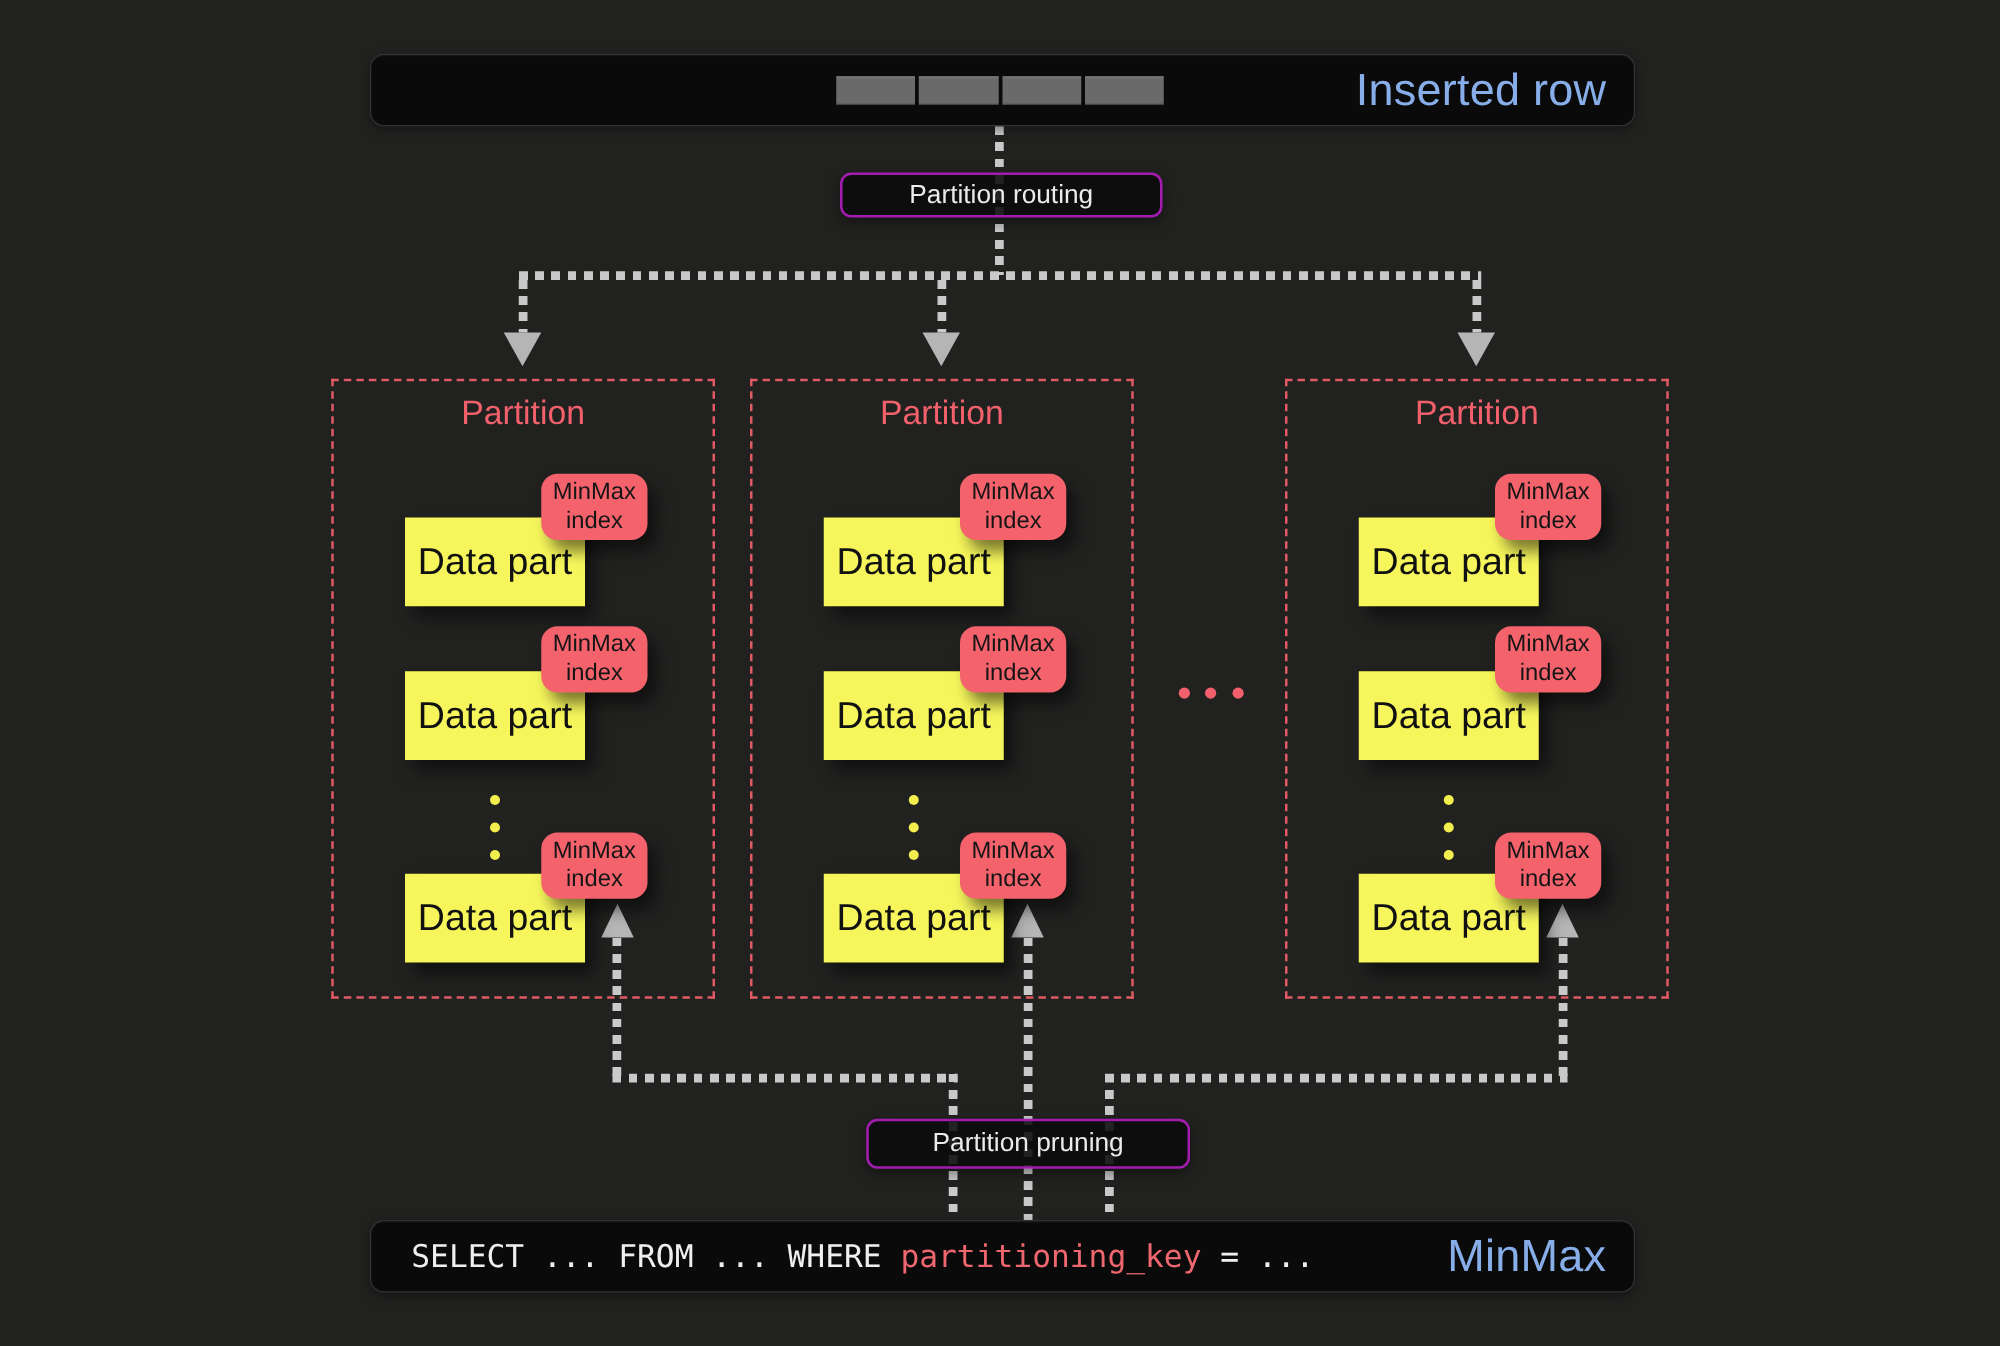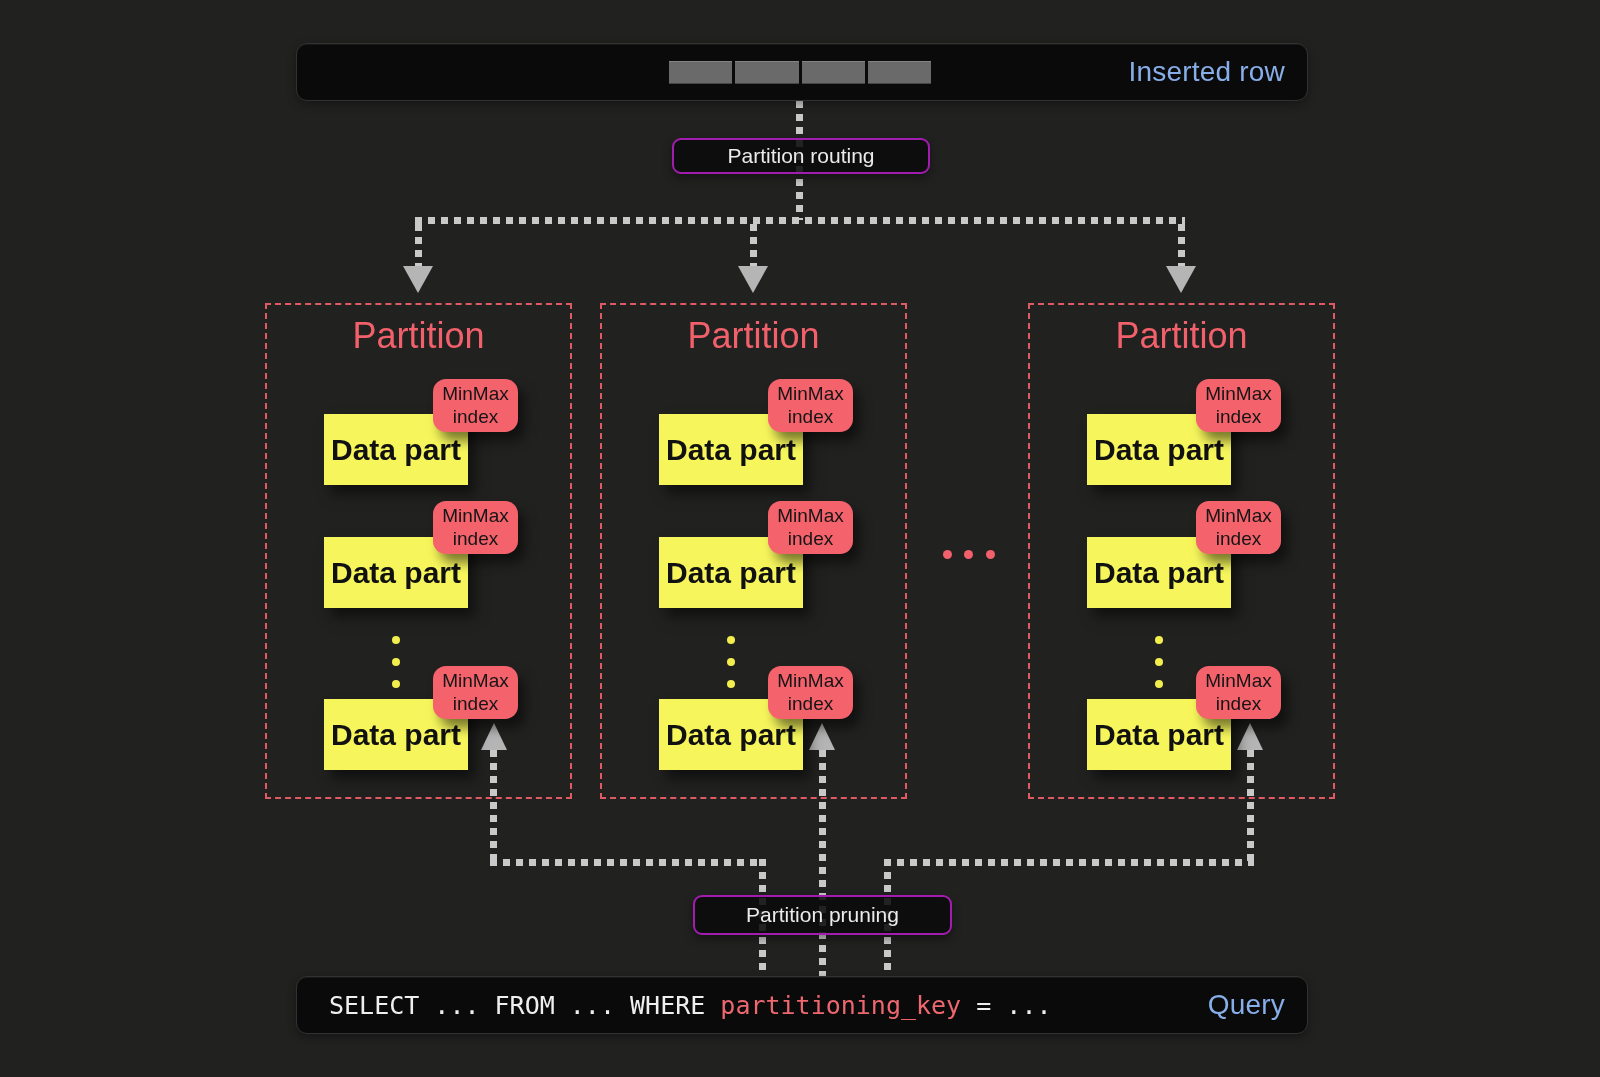--- a/index.html
+++ b/index.html
@@ -12,21 +12,21 @@
   .bar{
     position:absolute;left:296px;width:1012px;height:58px;
     background:#0a0a0a;border:1px solid #323232;border-radius:11px;
     box-shadow:inset 0 1px 0 rgba(255,255,255,0.06), 0 3px 8px rgba(0,0,0,0.35);
     box-sizing:border-box;
   }
   #top-bar{top:43px;}
   #query-bar{top:976px;}
   .bar-label{
     position:absolute;right:22px;top:50%;transform:translateY(-50%);
-    color:#87aee8;font-size:28px;letter-spacing:.2px;
+    color:#87aee8;font-size:36px;letter-spacing:.2px;
   }
   #row-segments{
     position:absolute;left:372px;top:17px;width:262px;height:23px;
     display:flex;gap:3px;
   }
   .seg{
     flex:1;background:#6a6a6a;
     box-shadow:inset 0 1px 0 rgba(255,255,255,0.18), inset 0 -1px 0 rgba(0,0,0,0.35);
   }
   #query-code{
@@ -55,35 +55,35 @@
     border-top:27px solid #b5b5b5;}
   .arrow-up{position:absolute;width:0;height:0;
     border-left:13px solid transparent;border-right:13px solid transparent;
     border-bottom:27px solid #b5b5b5;}
   
   .partition{
     position:absolute;top:303px;width:307px;height:496px;
     border:2px dashed #df5a62;box-sizing:border-box;
   }
   .partition-title{
-    margin-top:10px;text-align:center;color:#f2616b;font-size:36px;font-weight:500;
+    margin-top:10px;text-align:center;color:#f2616b;font-size:27px;font-weight:500;
   }
   .datapart{
     position:absolute;width:144px;height:71px;background:#f6f65c;
     box-shadow:7px 9px 12px rgba(0,0,0,0.5);
     display:flex;align-items:center;justify-content:center;
     color:#111;font-size:30px;white-space:nowrap;
   }
   .minmax{
     position:absolute;width:85px;height:53px;background:#f4626c;
     box-shadow:7px 9px 12px rgba(0,0,0,0.5);
     display:flex;align-items:center;justify-content:center;text-align:center;
     color:#151515;font-size:19px;line-height:1.2;z-index:3;border-radius:13px;
   }
-  .datapart{z-index:2;font-weight:bold;}
+  .datapart{z-index:2;}
   .p-left{left:57px;} .m-left{left:166px;}
   .d1{top:109px;} .m1{top:74px;}
   .d2{top:232px;} .m2{top:196px;}
   .d3{top:394px;} .m3{top:361px;}
   .ydot{position:absolute;width:8px;height:8px;border-radius:50%;background:#f2ee4e;left:125px;}
   .y1{top:331px;} .y2{top:353px;} .y3{top:375px;}
   .rdot{position:absolute;width:9px;height:9px;border-radius:50%;background:#f2606b;top:550px;}
   .r1{left:943px;} .r2{left:964px;} .r3{left:986px;}
 </style>
 </head>
@@ -168,16 +168,16 @@
   <div class="hdot" style="left:884px;top:859px;width:370px;"></div>
   <div class="vdot" style="left:884px;top:859px;height:117px;"></div>
   <div class="vdot" style="left:1247px;top:750px;height:116px;"></div>
 
   <div class="tagbox" id="pruning-box">
     <span>Partition pruning</span>
   </div>
 
   <div class="bar" id="query-bar">
     <div id="query-code"><span>SELECT ... FROM ... WHERE </span><span class="key">partitioning_key</span><span> = ...</span></div>
-    <div class="bar-label">Query</div>
+    <div class="bar-label">MinMax</div>
   </div>
 
 </div>
 
 </body></html>

